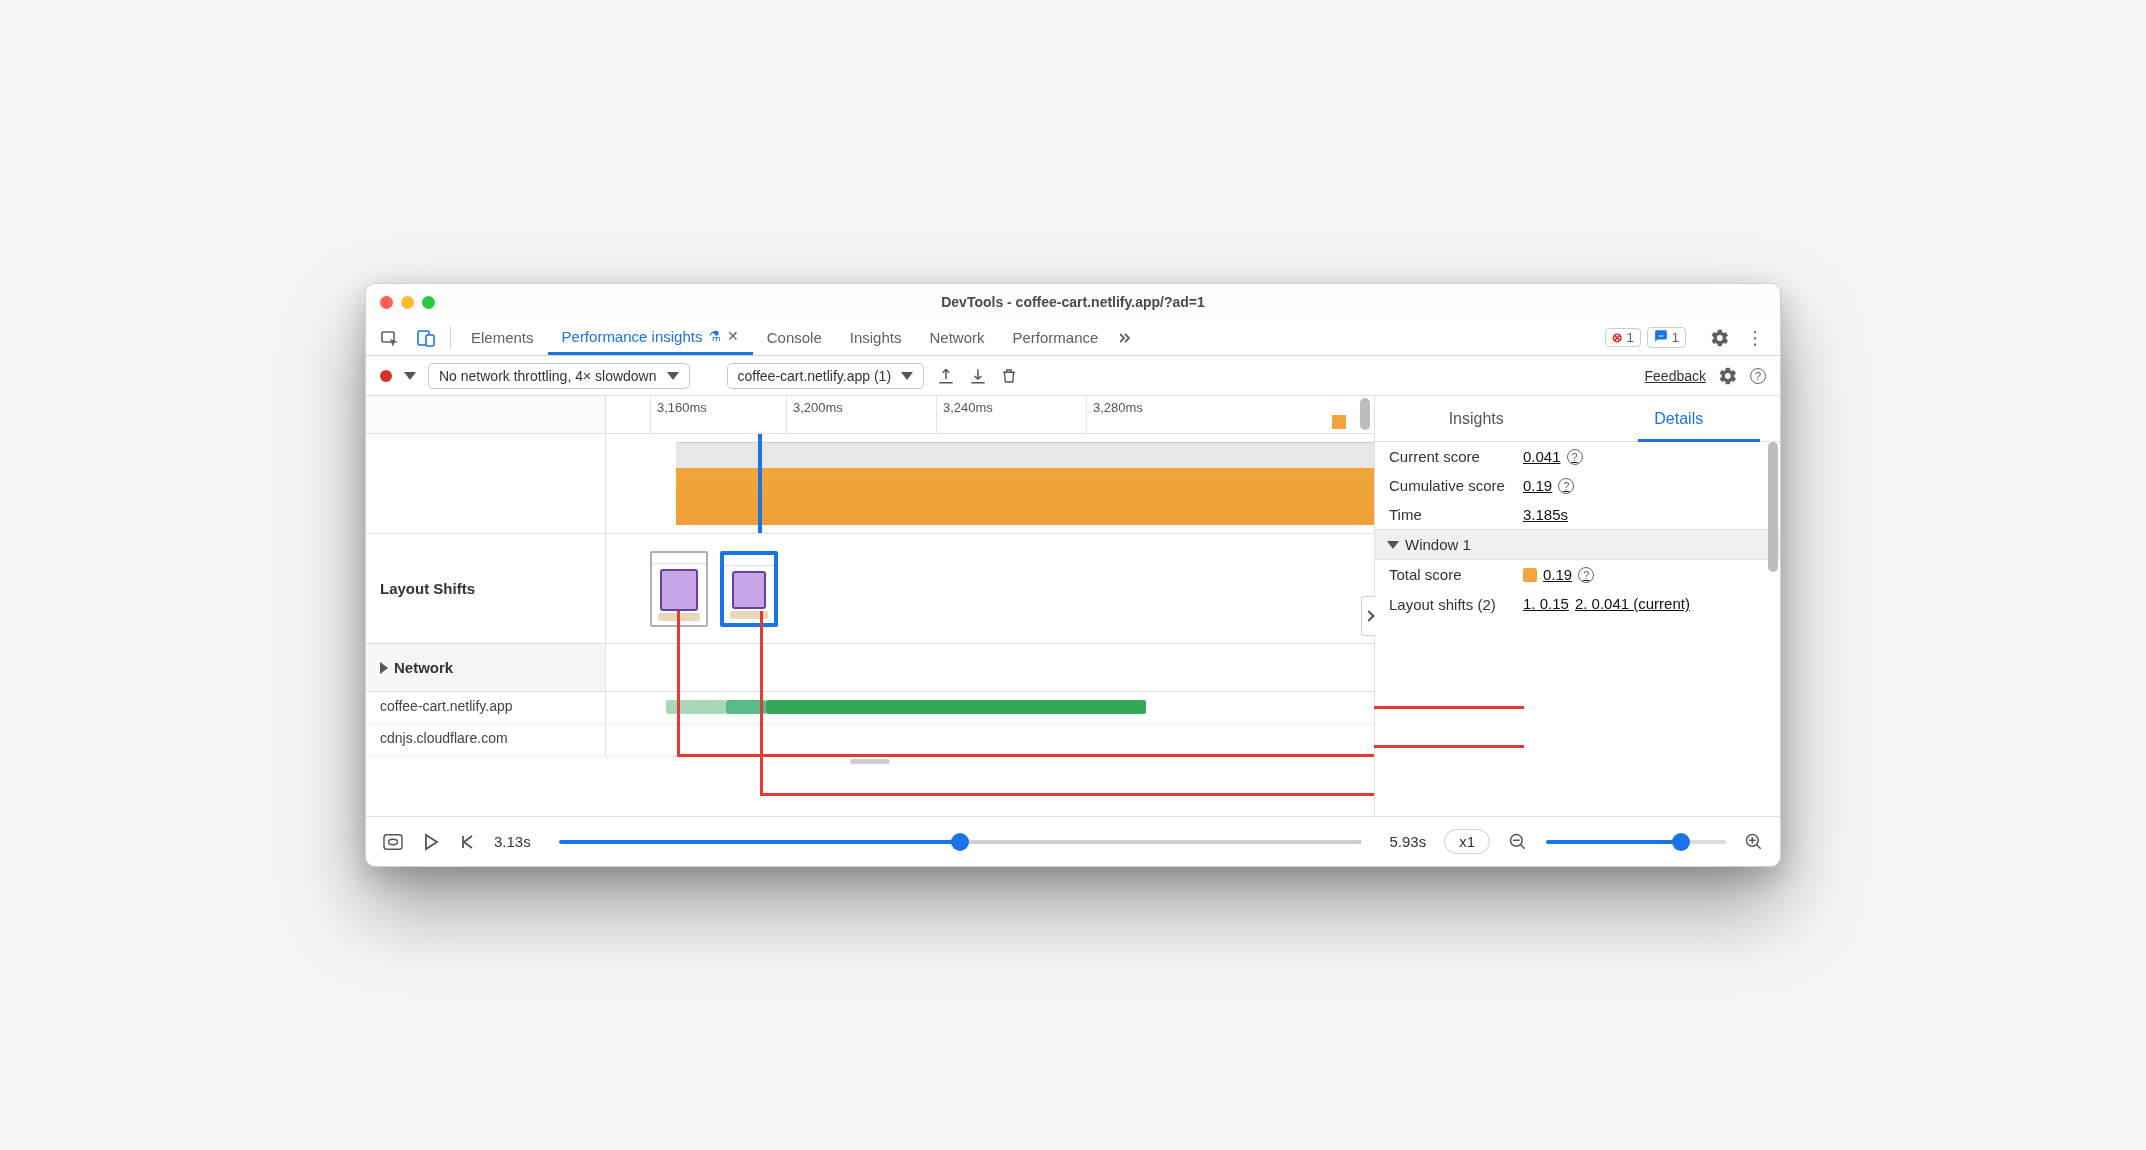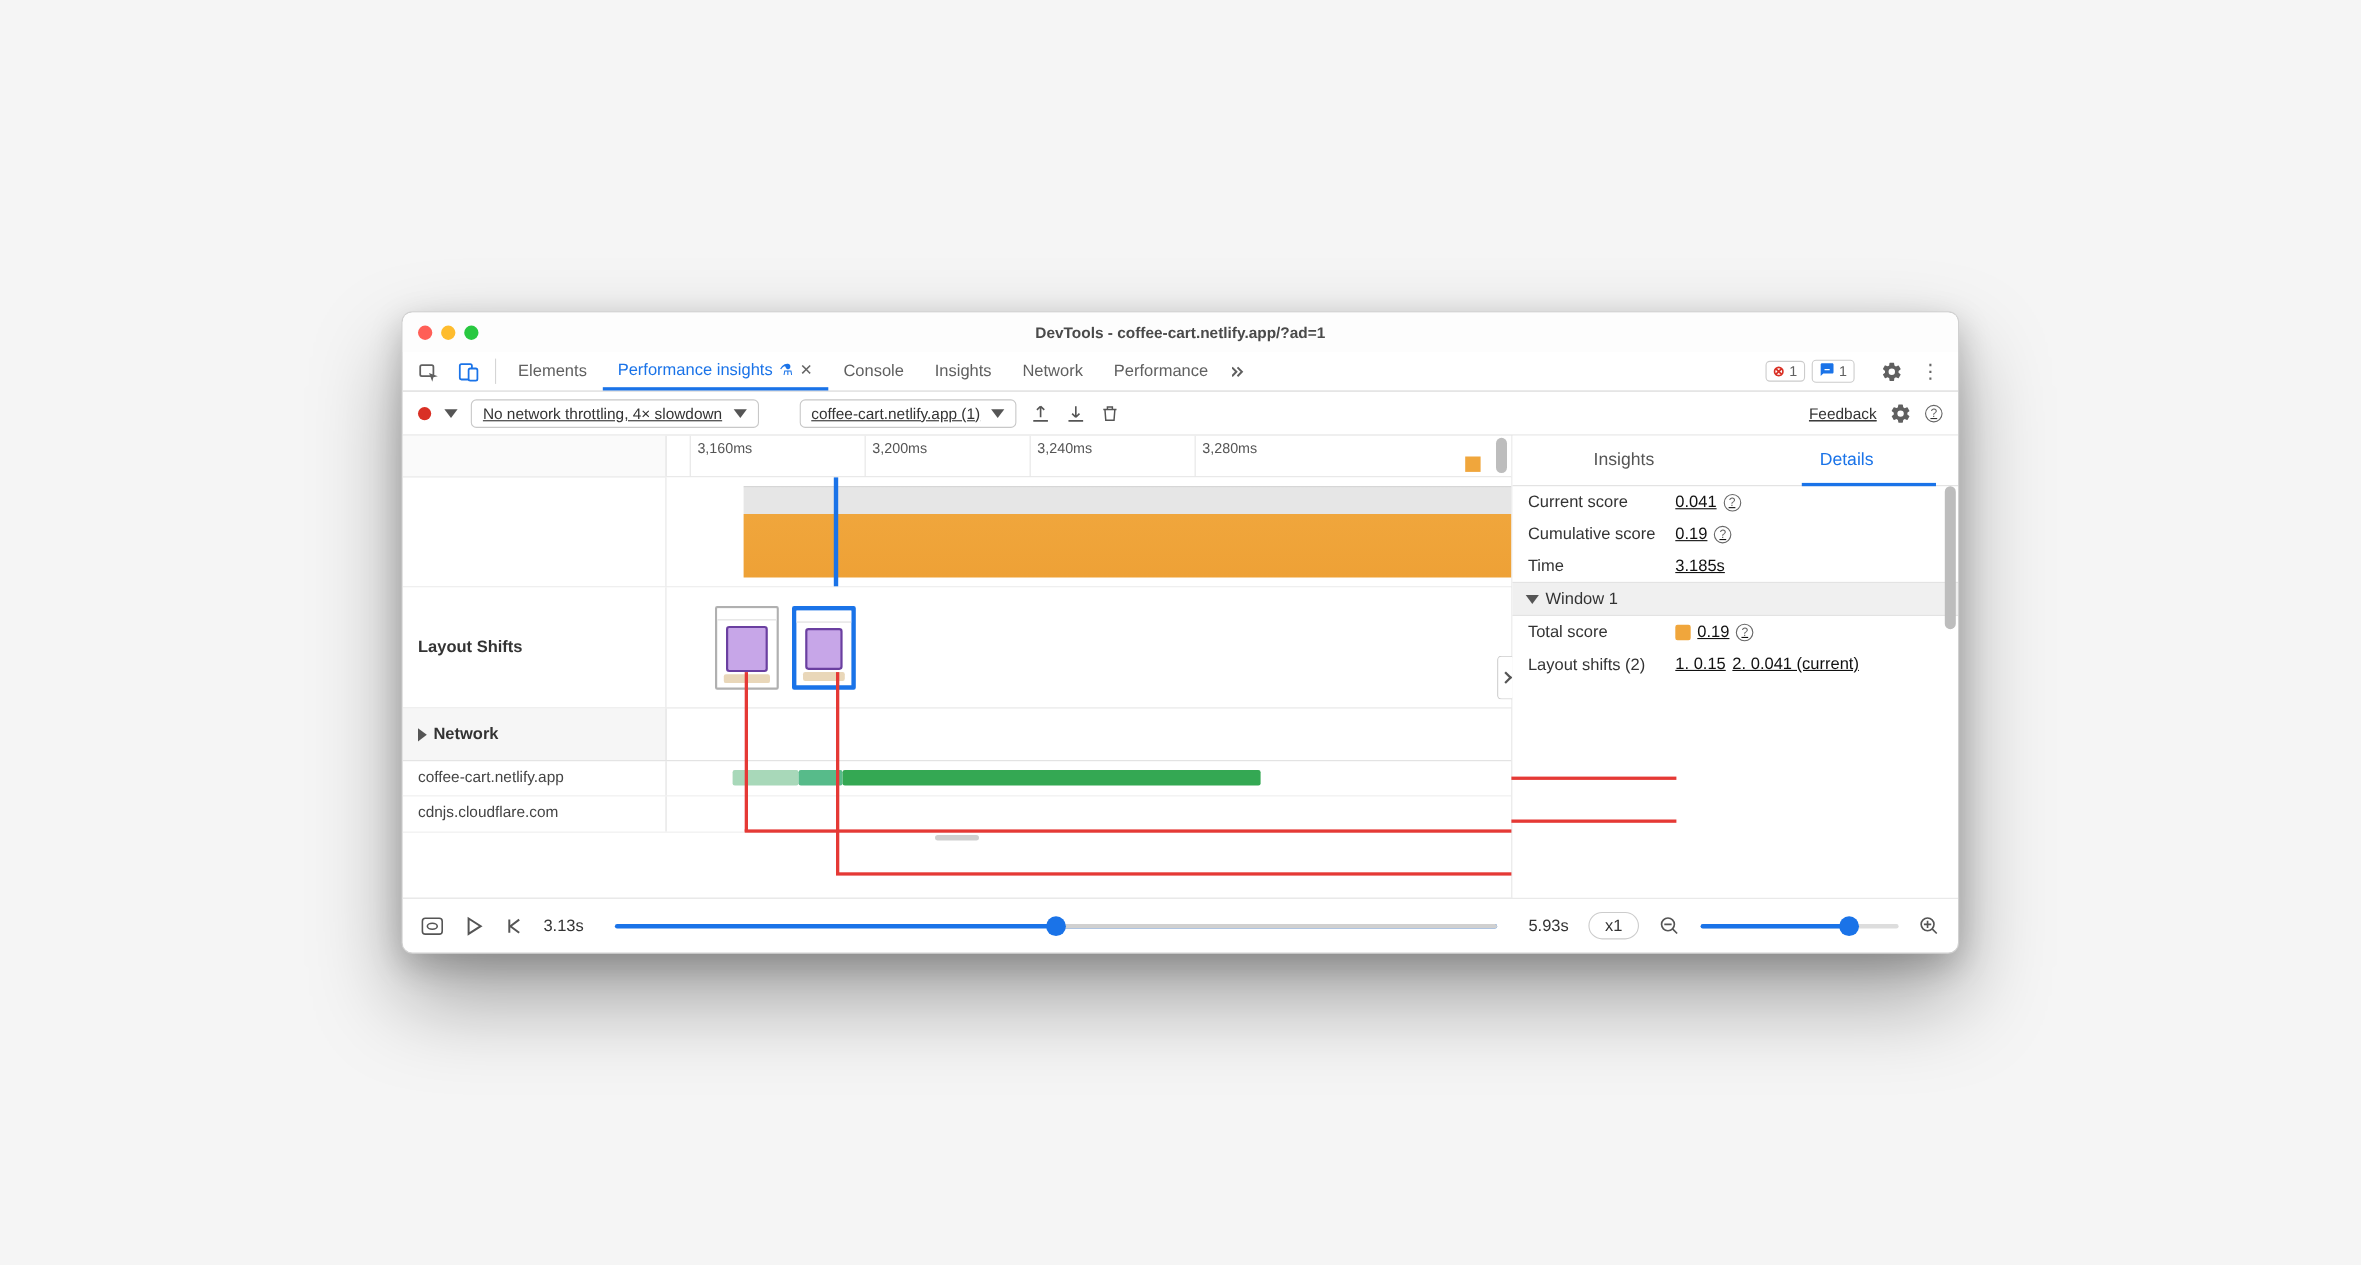--- a/index.html
+++ b/index.html
@@ -52,21 +52,21 @@
     .tab { display: flex; align-items: center; padding: 0 14px; gap: 6px; cursor: pointer; white-space: nowrap; }
     .tab.active { color: #1a73e8; border-bottom: 3px solid #1a73e8; }
     .tabstrip .right { margin-left: auto; display: flex; align-items: center; gap: 0; }
     .pill { display: inline-flex; align-items: center; gap: 4px; border: 1px solid #ccc; border-radius: 4px; padding: 1px 6px; font-size: 13px; margin: 0 3px; cursor: pointer; }
     .pill .dot-red { color: #d93025; font-weight: 700; }
     .pill .msg { color: #1a73e8; }
     
     .toolbar {
       height: 40px; border-bottom: 1px solid #e0e0e0;
       display: flex; align-items: center; gap: 12px; padding: 0 14px;
-      font-size: 14px; color: #333; text-decoration: underline;
+      font-size: 14px; color: #333;
     }
     .rec-dot { width: 12px; height: 12px; border-radius: 50%; background: #d93025; }
     .selectbox {
       display: flex; align-items: center; gap: 10px;
       border: 1px solid #c8c8c8; border-radius: 5px; padding: 4px 10px;
       background: #fff; cursor: pointer;
     }
     .ic { display: inline-flex; align-items: center; justify-content: center; }
     .ic svg { display: block; }
     .underline { text-decoration: underline; }
@@ -242,21 +242,21 @@
         </svg>
     </span>
     <span class="help-ic">?</span>
   </div>
 
   <div class="main">
     <div class="left">
 
       <div class="ruler">
         <div class="gutter"></div>
-        <div class="tick" style="left:261px">3,160ms</div>
+        <div class="tick" style="left:284px">3,160ms</div>
         <div class="tick" style="left:420px">3,200ms</div>
         <div class="tick" style="left:570px">3,240ms</div>
         <div class="tick" style="left:720px">3,280ms</div>
         <div style="position:absolute; right:28px; bottom:4px; width:14px; height:14px; background:#f0a63c;"></div>
         <div class="scroll-thumb" style="top:2px; height:32px; right:4px;"></div>
       </div>
 
       <div class="row" style="height:100px">
         <div class="label"></div>
         <div class="track">

